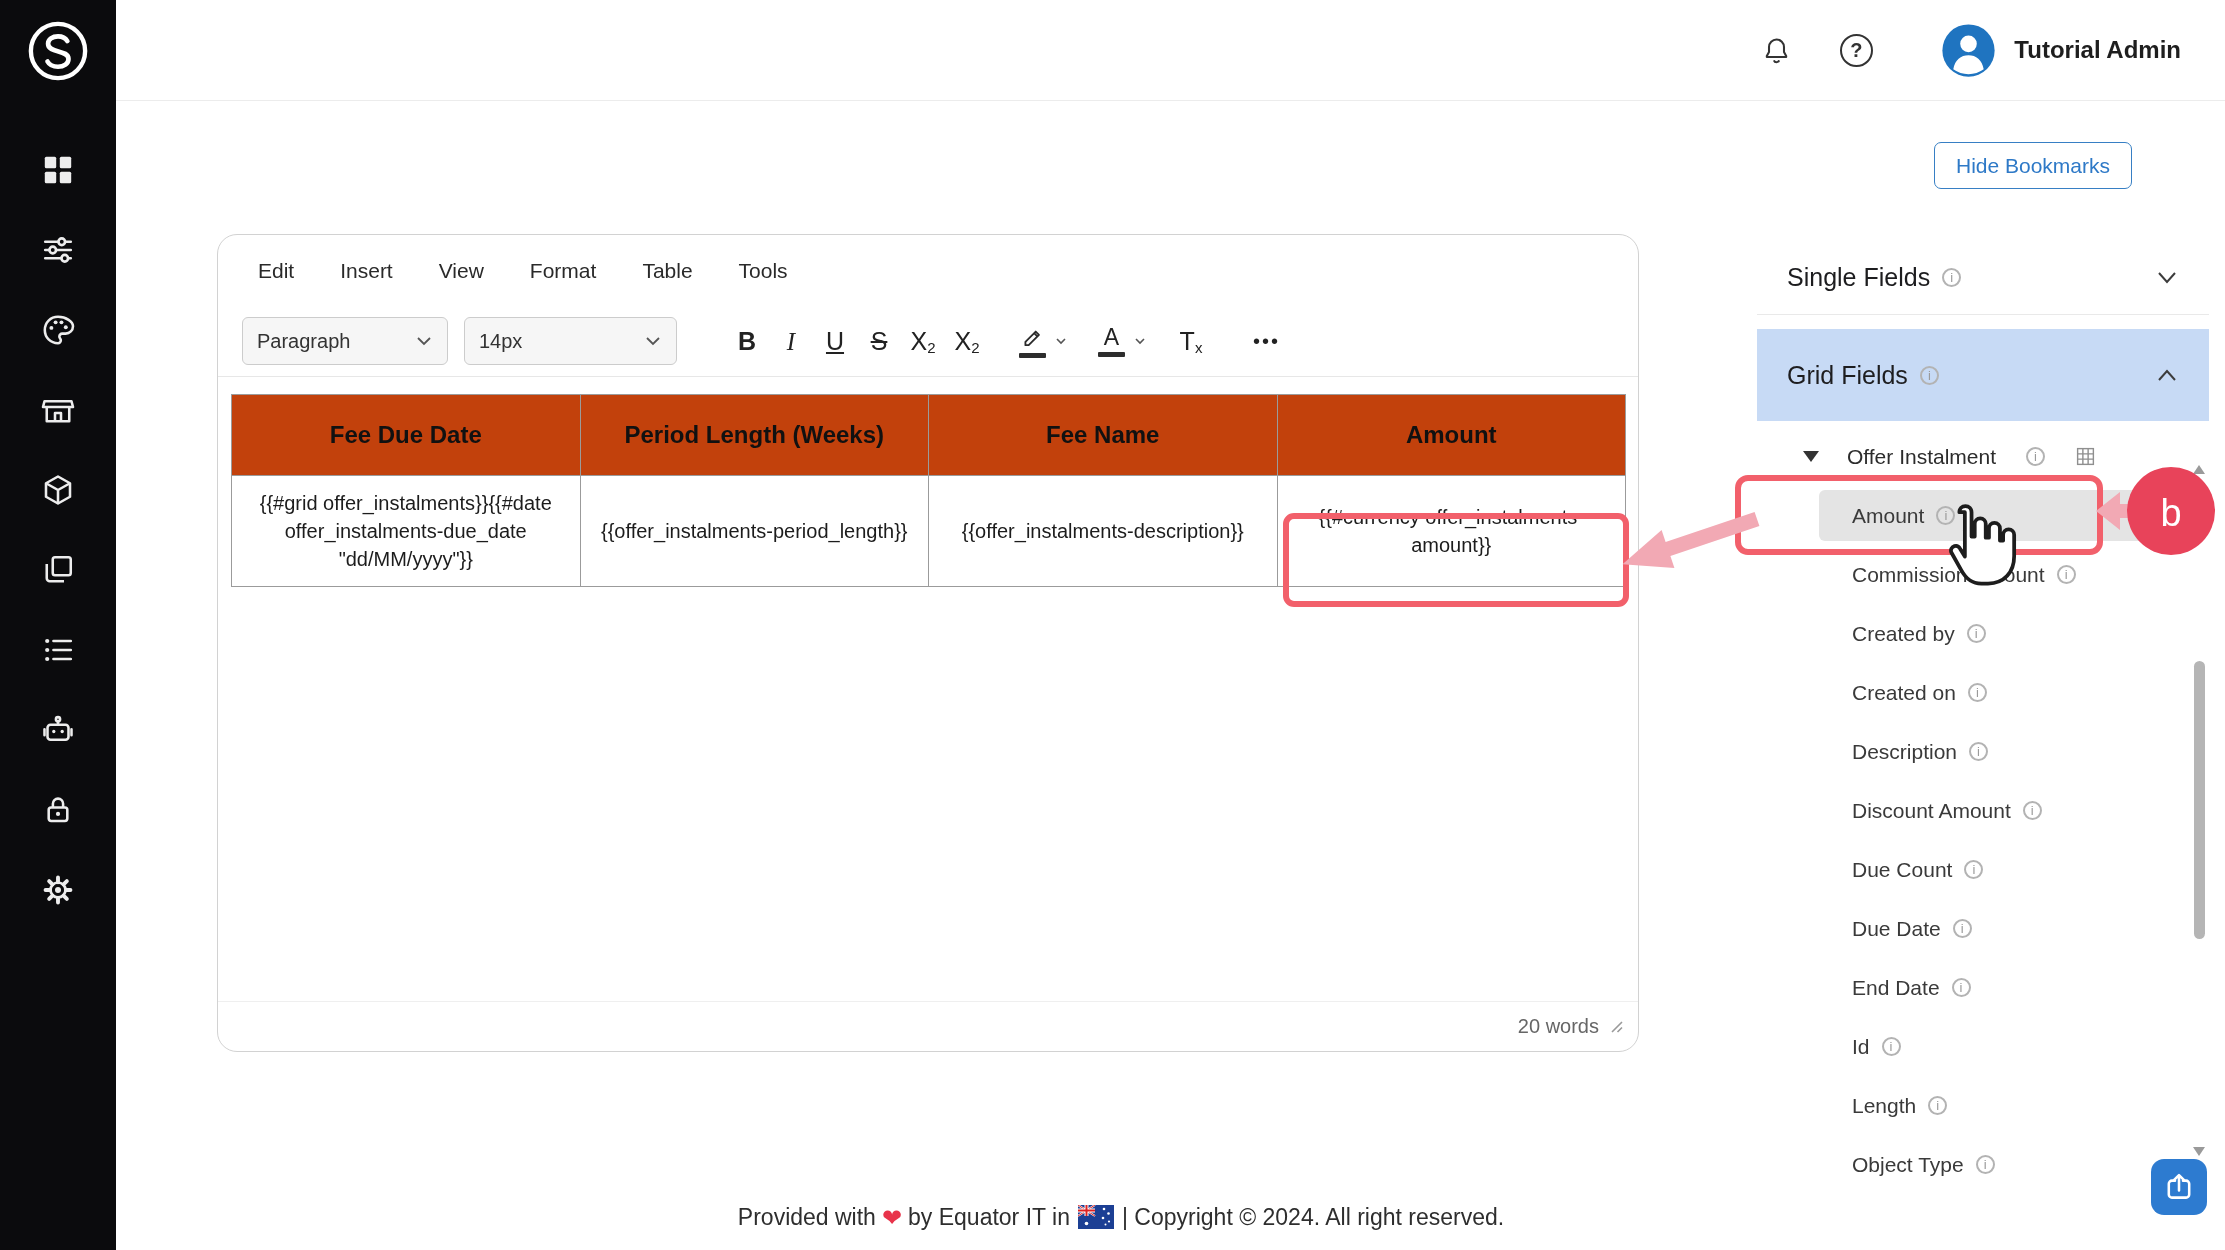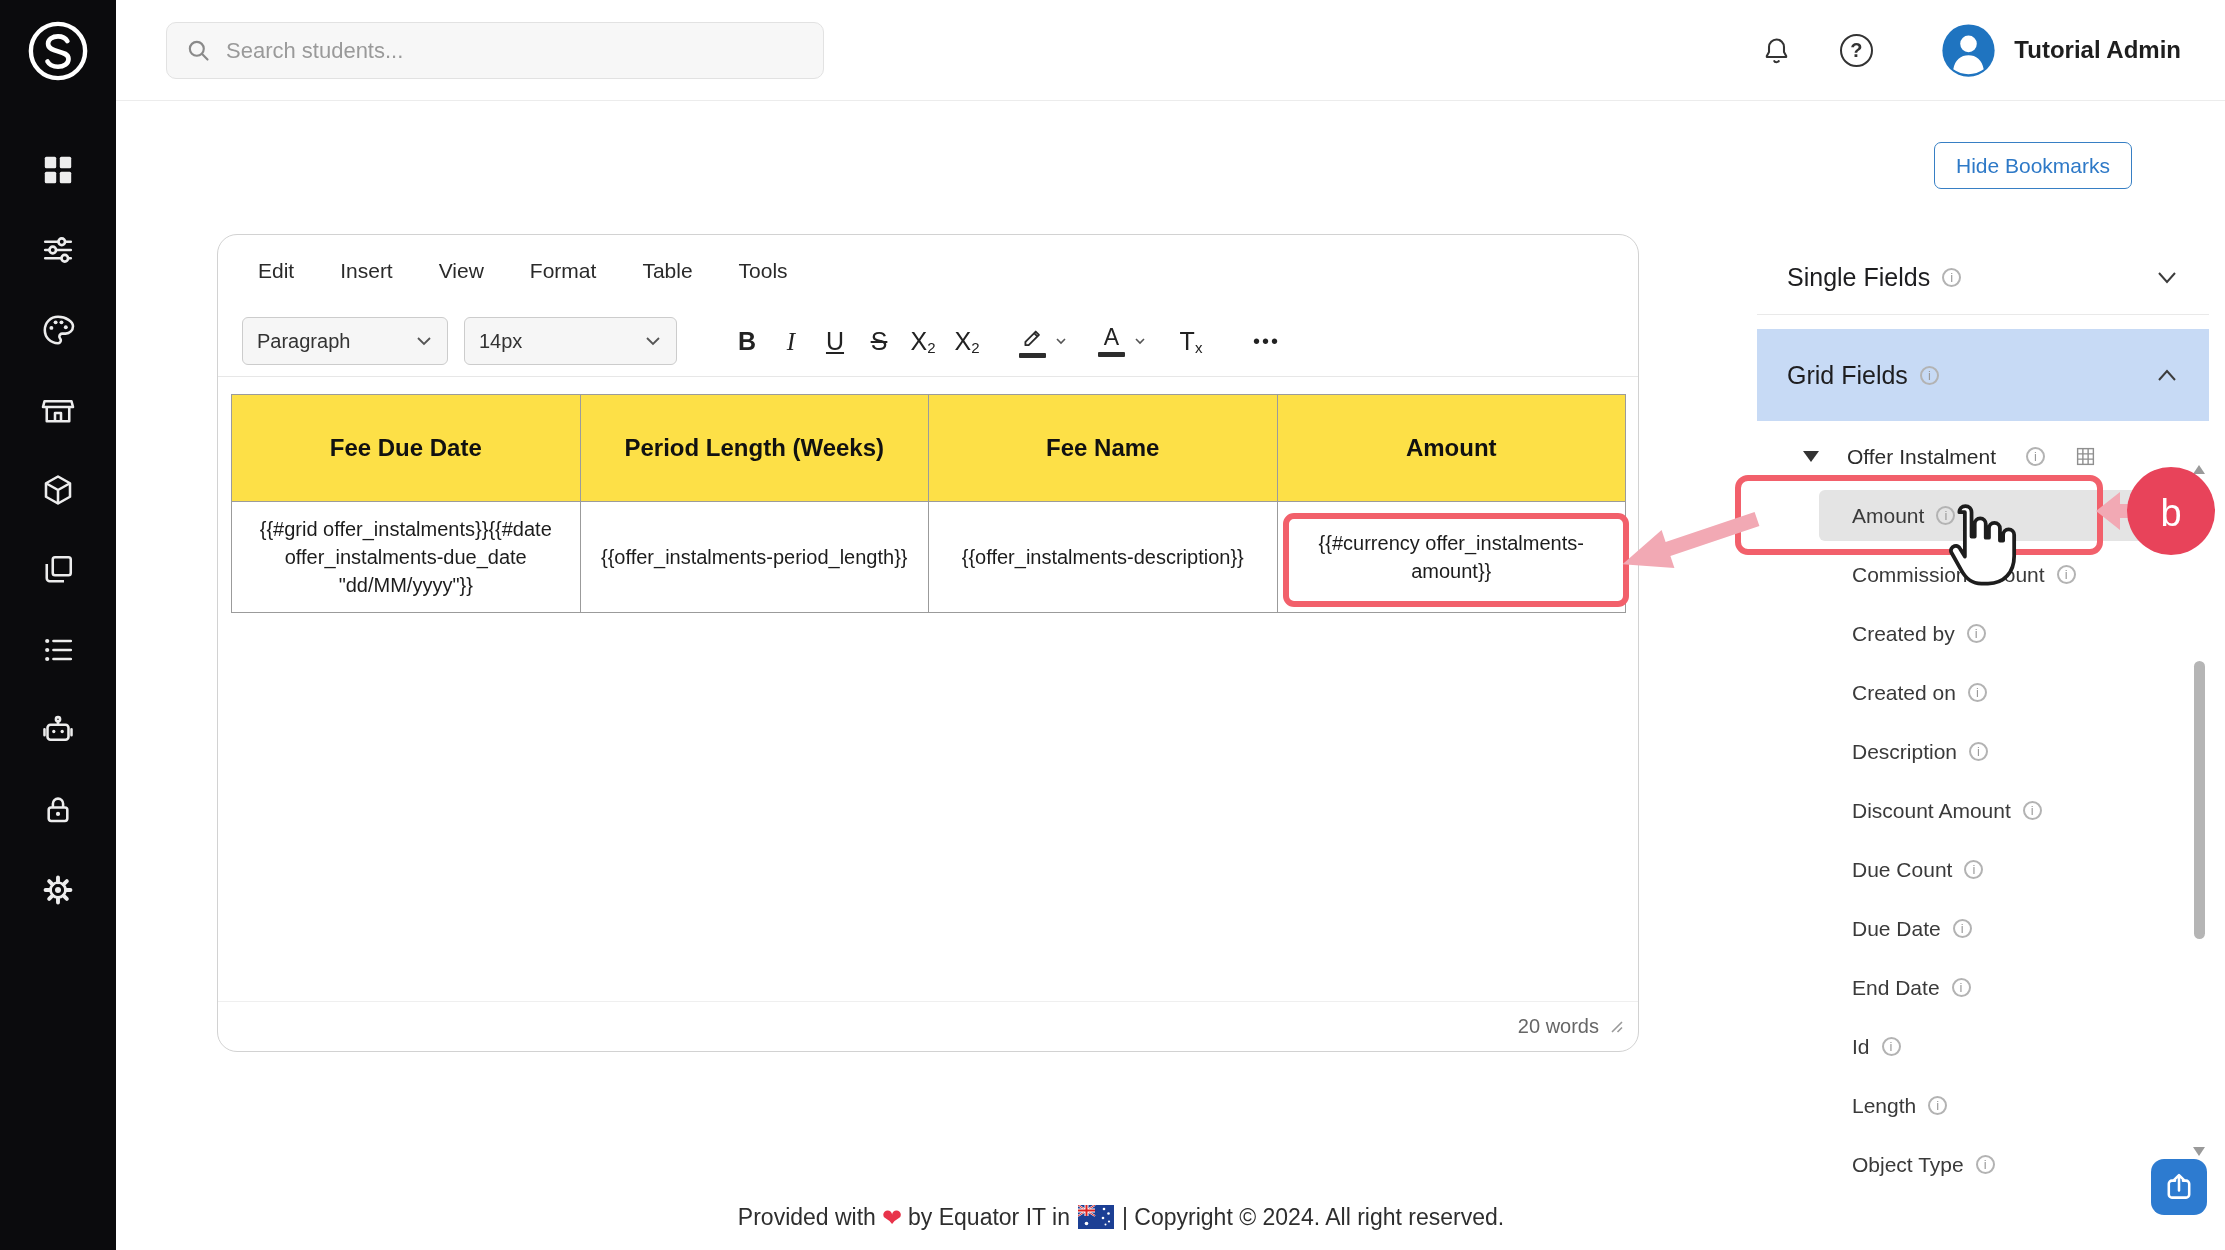--- a/index.html
+++ b/index.html
@@ -58,22 +58,22 @@
   .tbtn.s span { text-decoration:line-through; }
   .tbtn sub { font-size:15px; }
   .tbtn sup { font-size:15px; }
   .color-group { display:flex; align-items:center; margin-left:26px; cursor:pointer; }
   .color-stack { display:flex; flex-direction:column; align-items:center; gap:3px; padding:0 4px; }
   .color-bar { width:27px; height:5px; background:#2d2d2d; border-radius:1px; }
   .caret-mini { margin-left:4px; }
   .more-btn { margin-left:40px; font-size:20px; letter-spacing:2px; color:#222; cursor:pointer; }
   .ed-content { flex:1; overflow:hidden; }
   .doc-table { border-collapse:collapse; table-layout:fixed; width:1395px; margin:17px 0 0 13px; }
-  .doc-table th { border:1px solid #9b9b9b; background:#fde047; font-size:24px; font-weight:700;
-                  height:107px; text-align:center; padding:0 12px; color:#111; }
+  .doc-table th { border:1px solid #9b9b9b; background:#c2410c; font-size:24px; font-weight:700;
+                  height:81px; text-align:center; padding:0 12px; color:#111; }
   .doc-table td { border:1px solid #9b9b9b; font-size:20px; height:111px; text-align:center;
                   vertical-align:middle; padding:6px 10px; line-height:1.4; color:#1c1c1c; overflow-wrap:break-word; }
   .statusbar { height:50px; border-top:1px solid #efefef; display:flex; align-items:center;
                justify-content:flex-end; gap:10px; padding-right:14px; }
   .word-count { font-size:20px; color:#666; }
 
   
   .right-panel { position:absolute; left:1757px; top:241px; width:452px; z-index:2; background:#fff; }
   .panel-header { height:74px; display:flex; align-items:center; padding:0 30px; cursor:pointer; }
   .panel-header .label { font-size:25px; color:#1d1d1f; }
@@ -200,27 +200,20 @@
           <circle cx="12" cy="12" r="2" fill="#ededed" stroke="none"></circle>
         <g stroke-width="2.6" stroke-linecap="round">
           <path d="M17.2 12h3.1M15.7 8.3l2.2-2.2M12 6.8V3.7M8.3 8.3 6.1 6.1M6.8 12H3.7M8.3 15.7l-2.2 2.2M12 17.2v3.1M15.7 15.7l2.2 2.2"></path>
         </g>
       </svg>
     </div>
   </nav>
 </aside>
 
 <header class="topbar">
-  <div class="search">
-    <svg viewBox="0 0 24 24" fill="none" stroke="#8a8a8a" stroke-width="1.9" stroke-linecap="round">
-      <circle cx="10.5" cy="10.5" r="6.2"></circle>
-        <path d="M15.2 15.2 20 20"></path>
-    </svg>
-    <input type="text" placeholder="Search students..." style="">
-  </div>
   <div class="topbar-right">
     <div class="icon-btn bell-wrap">
       <svg viewBox="0 0 24 24" fill="none" stroke="#333" stroke-width="1.6" stroke-linejoin="round">
         <path d="M12 3.5c-3.2 0-5.8 2.6-5.8 5.8v3.9l-1.7 3v.9h15v-.9l-1.7-3V9.3C17.8 6.1 15.2 3.5 12 3.5z"></path>
         <path d="M10 19.6a2.1 2.1 0 0 0 4 0"></path>
       </svg>
     </div>
     <div class="icon-btn">
       <span class="help-circle">?</span>
     </div>

